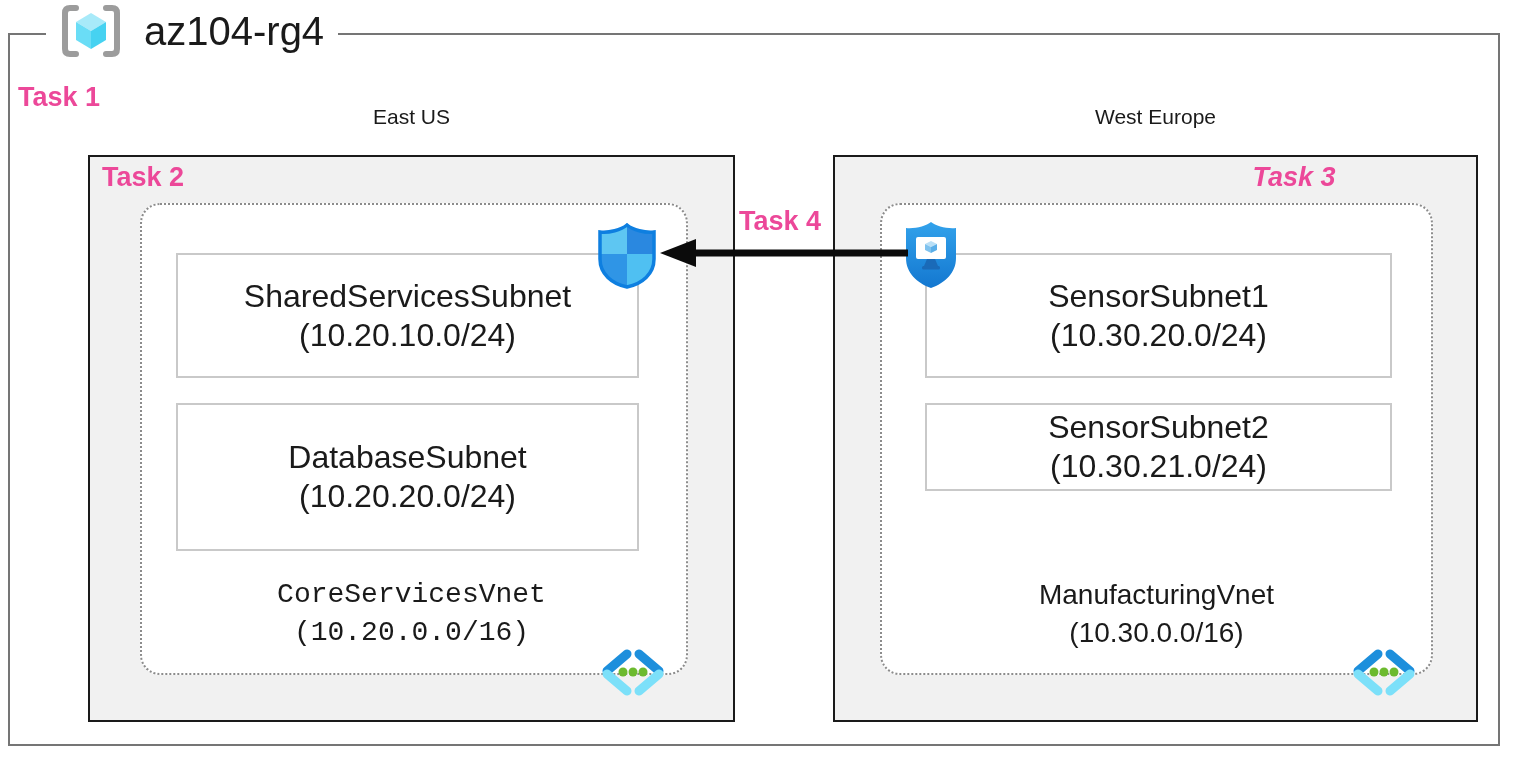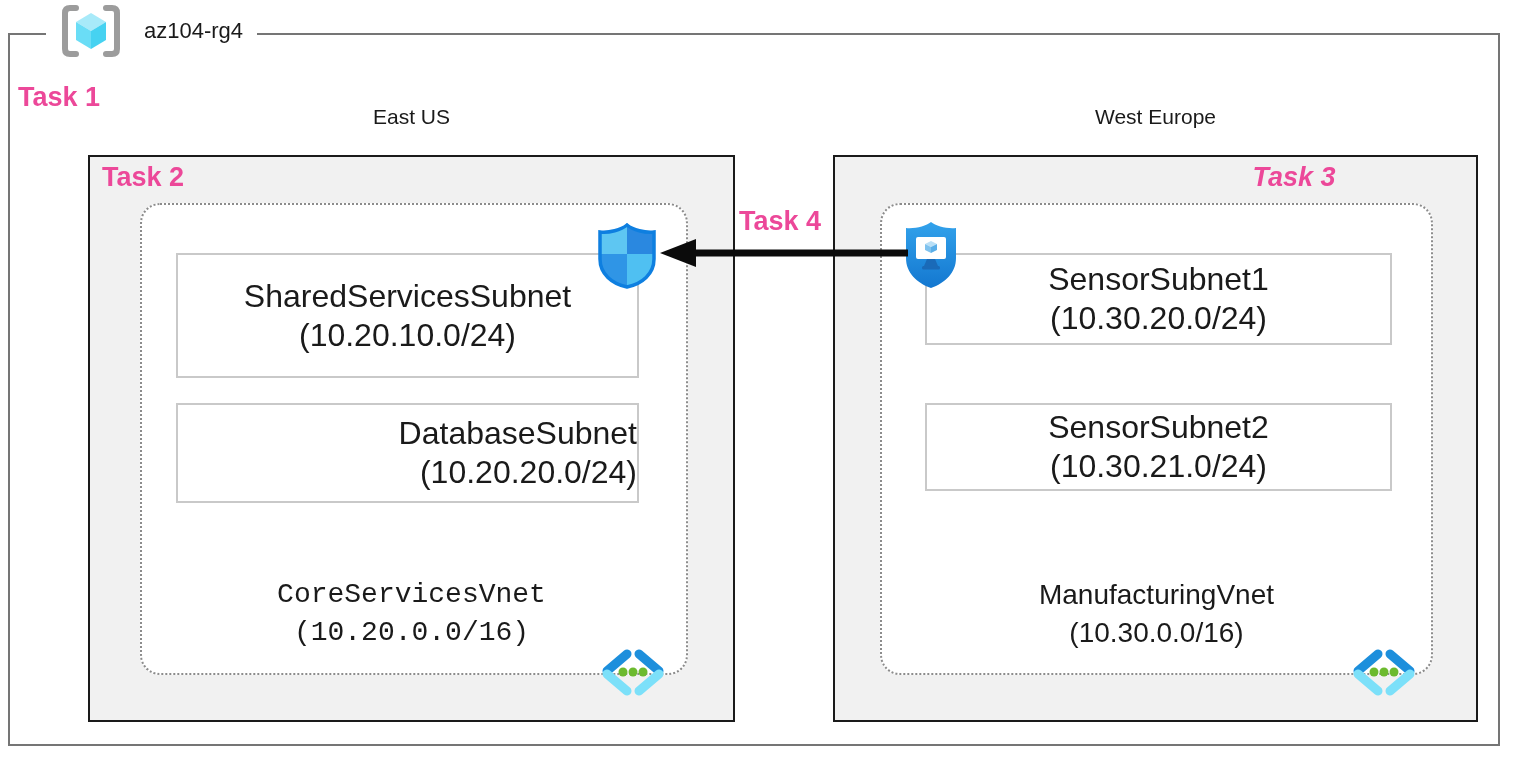--- a/index.html
+++ b/index.html
@@ -5,21 +5,21 @@
   html,body{margin:0;padding:0;background:#fff;}
   .canvas{
     position:relative;width:1537px;height:757px;background:#fff;overflow:hidden;
     font-family:"Liberation Sans",sans-serif;color:#1a1a1a;
   }
   
   .rg-border{position:absolute;left:8px;top:33px;width:1492px;height:713px;
     border:2px solid #757575;box-sizing:border-box;z-index:0;}
   .rg-header{position:absolute;left:46px;top:2px;height:58px;display:flex;align-items:center;
     gap:22px;background:#fff;padding:0 14px;z-index:2;}
-  .rg-name{font-size:22px;color:#1a1a1a;white-space:nowrap;}
+  .rg-name{font-size:40px;color:#1a1a1a;white-space:nowrap;}
   
   .task-label{position:absolute;font-size:27px;font-weight:bold;color:#ec4899;z-index:7;white-space:nowrap;}
   .task1{left:18px;top:82px;}
   .task2{left:102px;top:162px;}
   .task3{left:1184px;top:162px;width:220px;text-align:center;font-style:italic;}
   .task4{left:730px;top:206px;width:100px;text-align:center;}
   
   .region-label{position:absolute;top:105px;font-size:21px;color:#1a1a1a;text-align:center;z-index:1;}
   .region-label.east{left:88px;width:647px;}
   .region-label.west{left:833px;width:645px;}
@@ -81,26 +81,26 @@
   <div class="region-box east-box"></div>
   <div class="region-box west-box"></div>
 
   <div class="vnet-box east-vnet"></div>
   <div class="vnet-box west-vnet"></div>
 
   <div class="subnet-box" style="left:176px;top:253px;width:463px;height:125px;">
     <div>SharedServicesSubnet</div>
     <div>(10.20.10.0/24)</div>
   </div>
-  <div class="subnet-box" style="left:176px;top:403px;width:463px;height:100px;align-items:flex-end;">
+  <div class="subnet-box" style="left:176px;top:403px;width:463px;height:148px;">
     <div>DatabaseSubnet</div>
     <div>(10.20.20.0/24)</div>
   </div>
 
-  <div class="subnet-box" style="left:925px;top:253px;width:467px;height:92px;">
+  <div class="subnet-box" style="left:925px;top:253px;width:467px;height:125px;">
     <div>SensorSubnet1</div>
     <div>(10.30.20.0/24)</div>
   </div>
   <div class="subnet-box" style="left:925px;top:403px;width:467px;height:88px;">
     <div>SensorSubnet2</div>
     <div>(10.30.21.0/24)</div>
   </div>
 
   <div class="vnet-label east">
     <div>CoreServicesVnet</div>

